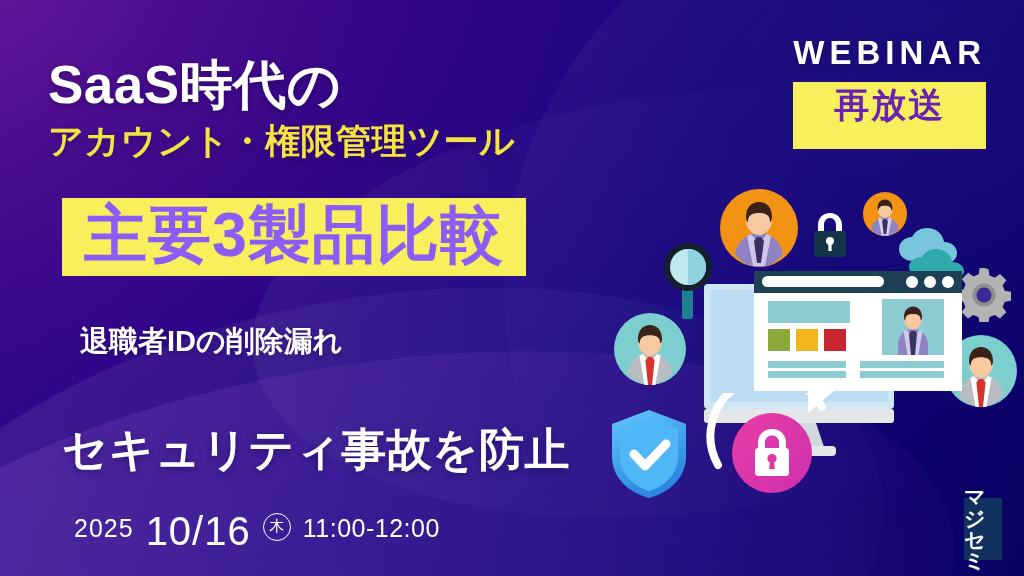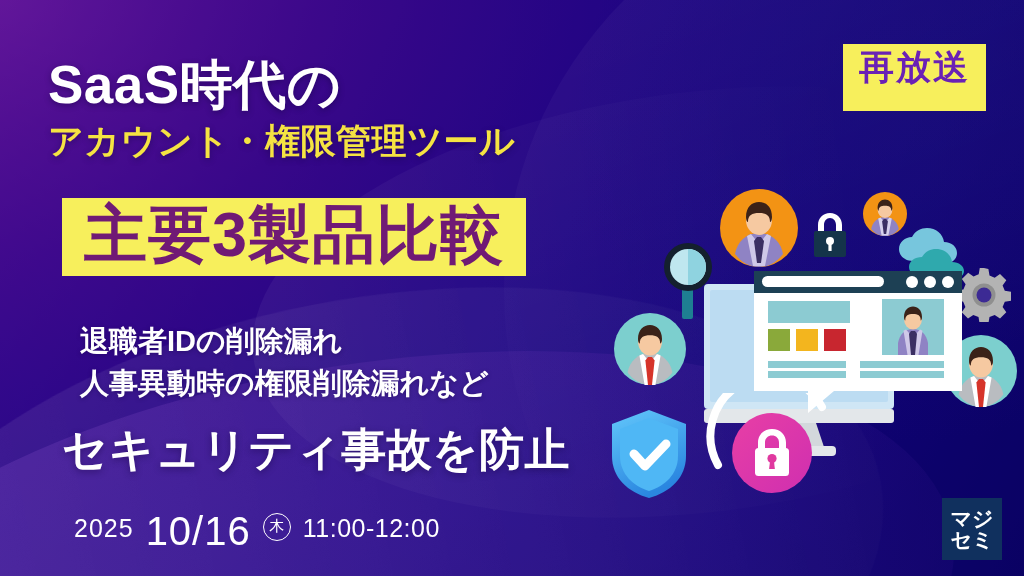--- a/index.html
+++ b/index.html
@@ -31,21 +31,21 @@
        background:radial-gradient(closest-side at 100% 100%,rgba(12,6,90,.55),rgba(12,6,90,0) 75%);}
 
   
   .h-line{position:absolute;left:48px;white-space:nowrap;font-weight:700;
           letter-spacing:.5px;}
   .h1{top:50px;font-size:53px;color:#ffffff;text-shadow:0 2px 6px rgba(20,0,60,.45);}
   .h2{top:118px;font-size:35px;color:#f5e342;text-shadow:0 2px 6px rgba(20,0,60,.45);}
 
   .band{position:absolute;left:62px;top:198px;background:#f7ef5c;
         padding:4px 22px 10px 22px;}
-  .band-text{font-size:63px;font-weight:700;color:#701a75;line-height:1.02;
+  .band-text{font-size:63px;font-weight:700;color:#8b5cf6;line-height:1.02;
         letter-spacing:1px;white-space:nowrap;display:block;}
 
   .sub{position:absolute;left:80px;color:#fff;font-weight:700;white-space:nowrap;
        text-shadow:0 1px 4px rgba(20,0,60,.4);}
   .sub1{top:322px;font-size:29px;}
   .sub2{top:364px;font-size:29px;}
   .tagline{position:absolute;left:62px;top:420px;font-size:45px;font-weight:700;
        color:#fff;white-space:nowrap;letter-spacing:.5px;
        text-shadow:0 2px 7px rgba(20,0,60,.45);}
 
@@ -60,21 +60,21 @@
 
   
   .webinar-wrap{position:absolute;right:38px;top:34px;text-align:center;}
   .webinar{font-size:33px;font-weight:700;color:#fff;letter-spacing:5px;
        text-shadow:0 2px 6px rgba(20,0,60,.4);}
   .rebroadcast{margin-top:10px;background:#f7ef5c;padding:5px 16px 27px 16px;}
   .rebroadcast span{font-size:35px;font-weight:700;color:#6a21b5;letter-spacing:2px;
        line-height:1;display:block;}
 
   
-  .logo{position:absolute;right:22px;bottom:16px;width:60px;height:62px;
+  .logo{position:absolute;right:22px;bottom:16px;width:38px;height:62px;
        background:#10305e;display:flex;flex-direction:column;align-items:center;
        justify-content:center;line-height:1.02;}
   .logo span{color:#fff;font-size:21px;font-weight:700;letter-spacing:0px;}
 
   
   .art{position:absolute;left:600px;top:175px;width:424px;height:340px;}
   .art > *{position:absolute;}
 </style>
 </head>
 <body>
@@ -217,31 +217,31 @@
   </div>
 
   <div class="h-line h1">SaaS時代の</div>
   <div class="h-line h2">アカウント・権限管理ツール</div>
 
   <div class="band">
     <span class="band-text">主要3製品比較</span>
   </div>
 
   <div class="sub sub1">退職者IDの削除漏れ</div>
-  <div class="sub sub2">人事異動時の権限削除漏れなど</div>
   <div class="tagline">セキュリティ事故を防止</div>
 
   <div class="dateline">
     <span class="d-year">2025</span>
     <span class="d-md">10/16</span>
     <span class="d-dow">木</span>
     <span class="d-time">11:00-12:00</span>
   </div>
 
   <div class="webinar-wrap">
+    <div class="webinar">WEBINAR</div>
     <div class="rebroadcast">
       <span>再放送</span>
     </div>
   </div>
 
   <div class="logo">
     <span>マジ</span>
     <span>セミ</span>
   </div>
 

